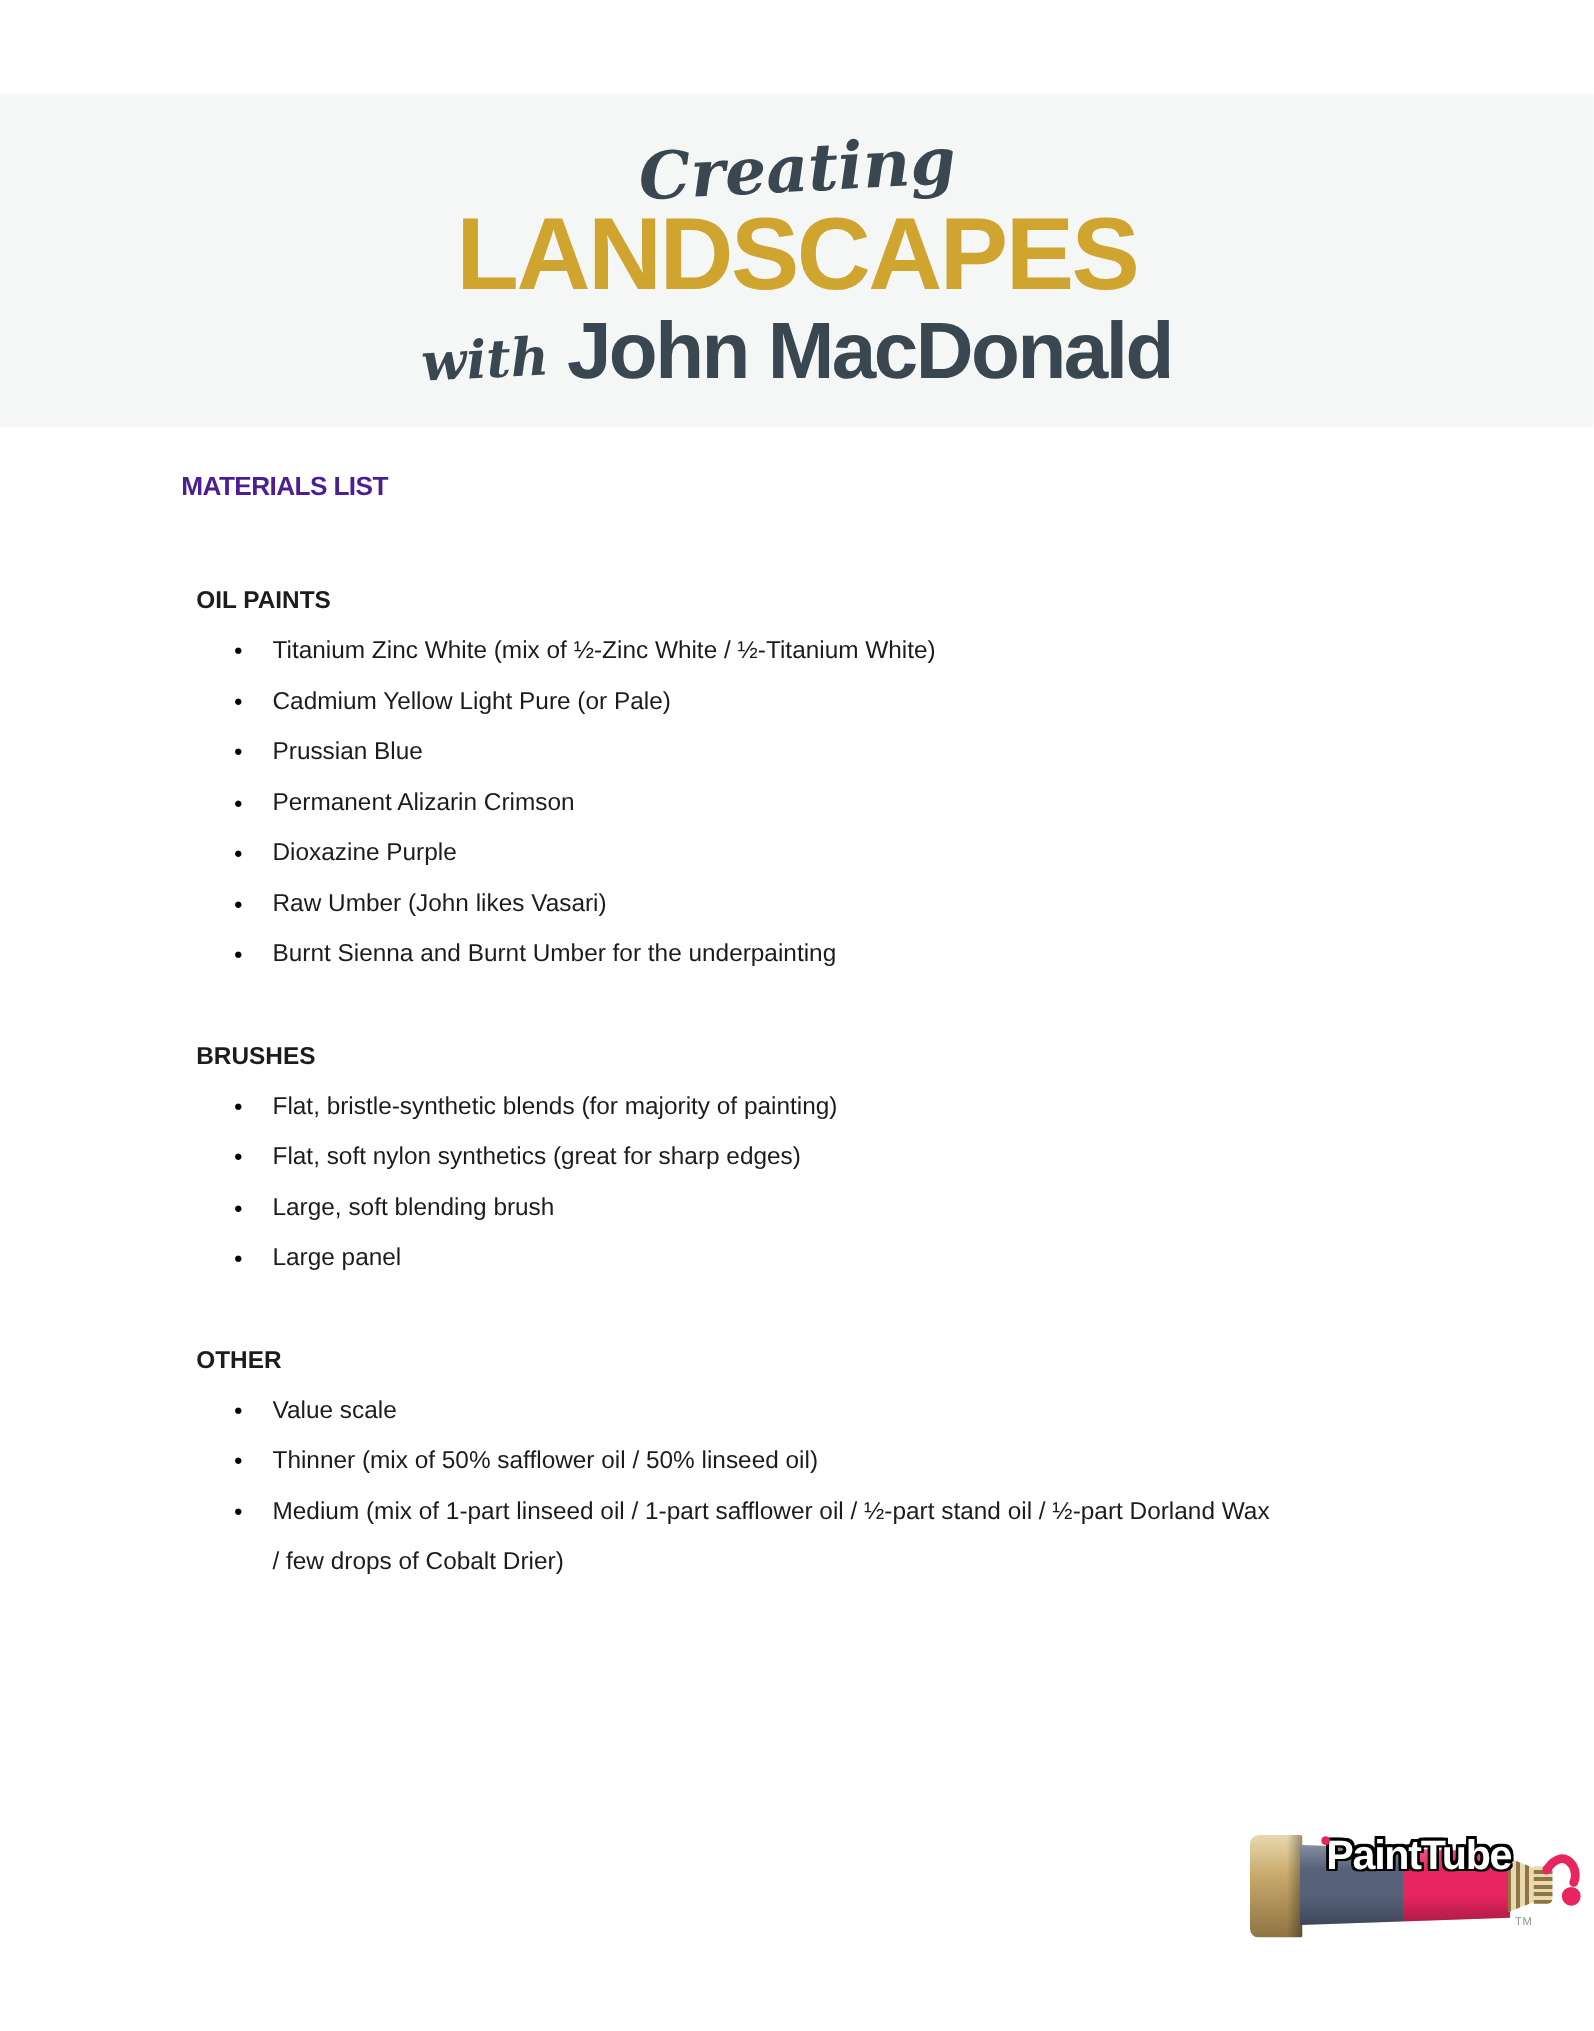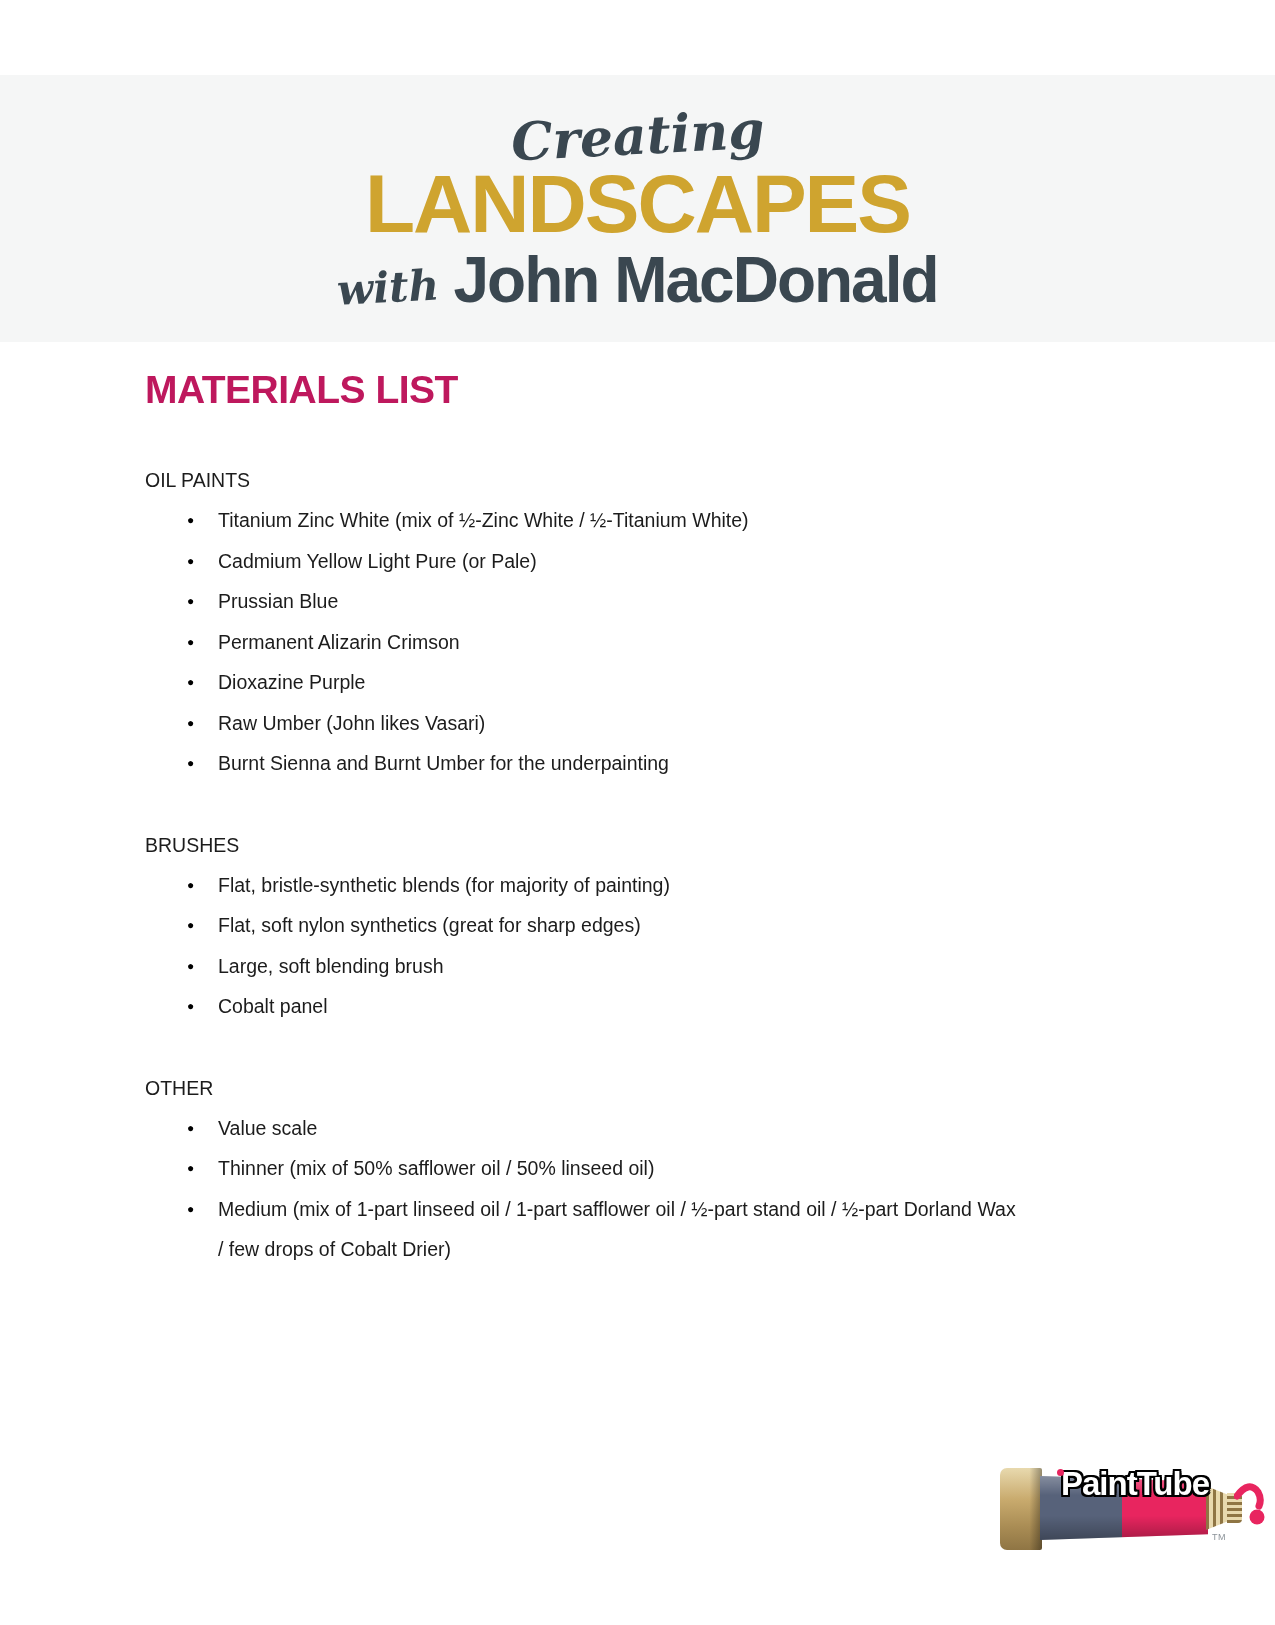--- a/index.html
+++ b/index.html
@@ -37,28 +37,28 @@
   .l3 { gap:14px; margin-top:8px; }
   .l3 .script { font-size:42px; }
   .name {
     font-weight:bold; color:var(--slate);
     font-size:64px; line-height:0.95; letter-spacing:-2px;
   }
   
   .content { padding:0 145px; }
   h1.doc-title {
     margin:28px 0 0 0;
-    font-size:39px; line-height:40px;
-    font-weight:bold; color:#be185d;
+    font-size:21px; line-height:40px;
+    font-weight:bold; color:#4c1d95;
     letter-spacing:-0.5px;
   }
   section h2 {
-    margin:41px 0 0 0;
+    margin:41px 0 0 12px;
     font-size:19.5px; line-height:40px;
-    font-weight:normal; color:var(--ink);
+    font-weight:bold; color:var(--ink);
   }
   section.first h2 { margin-top:50px; }
   section ul { margin:0; padding:0; list-style:none; }
   section li {
     position:relative;
     padding-left:73px;
     max-width:800px;
     font-size:19.5px; line-height:40.5px;
     color:var(--ink);
   }
@@ -159,21 +159,21 @@
       <h2>BRUSHES</h2>
       <ul>
         <li><span class="bullet">●</span><span>Flat, bristle-synthetic blends (for majority of painting)</span></li>
         <li><span class="bullet">●</span><span>Flat, soft nylon synthetics (great for sharp edges)</span></li>
         <li><span class="bullet">●</span><span>Large, soft blending brush</span></li>
       </ul>
     </section>
 
     <section>
       <ul>
-        <li><span class="bullet">●</span><span>Cobalt panel</span></li>
+        <li><span class="bullet">●</span><span>Large panel</span></li>
       </ul>
     </section>
 
     <section>
       <h2>OTHER</h2>
       <ul>
         <li><span class="bullet">●</span><span>Value scale</span></li>
         <li><span class="bullet">●</span><span>Thinner (mix of 50% safflower oil / 50% linseed oil)</span></li>
         <li><span class="bullet">●</span><span>Medium (mix of 1-part linseed oil / 1-part safflower oil / ½-part stand oil / ½-part Dorland Wax / few drops of Cobalt Drier)</span></li>
       </ul>

